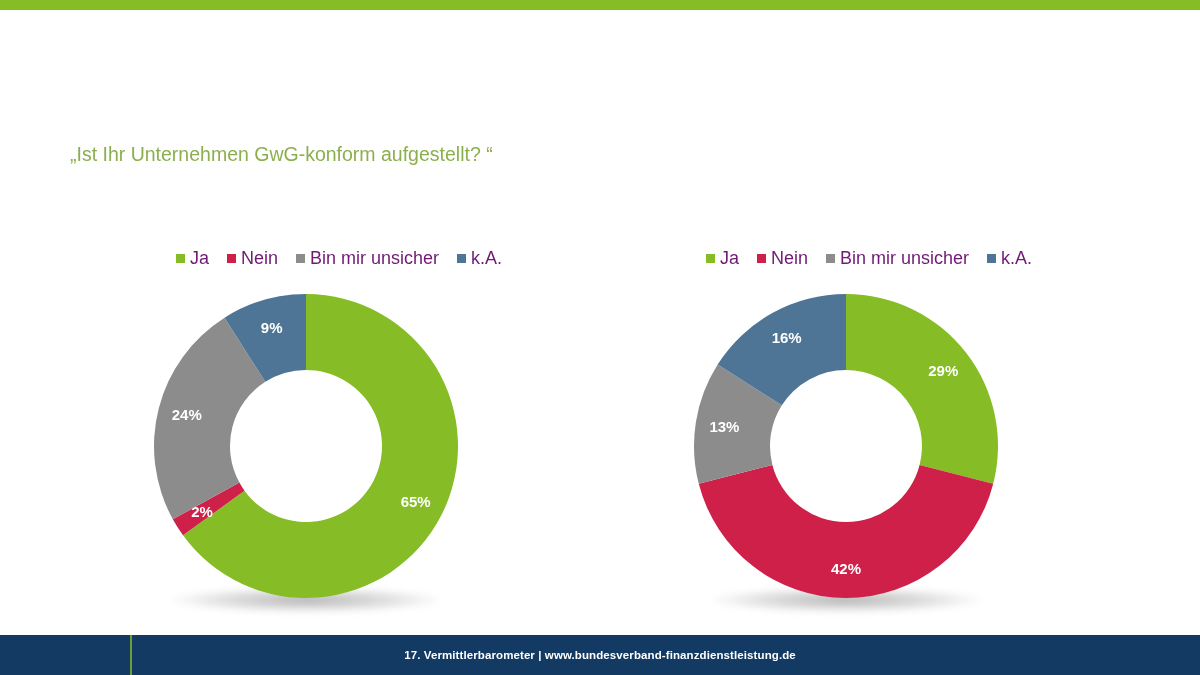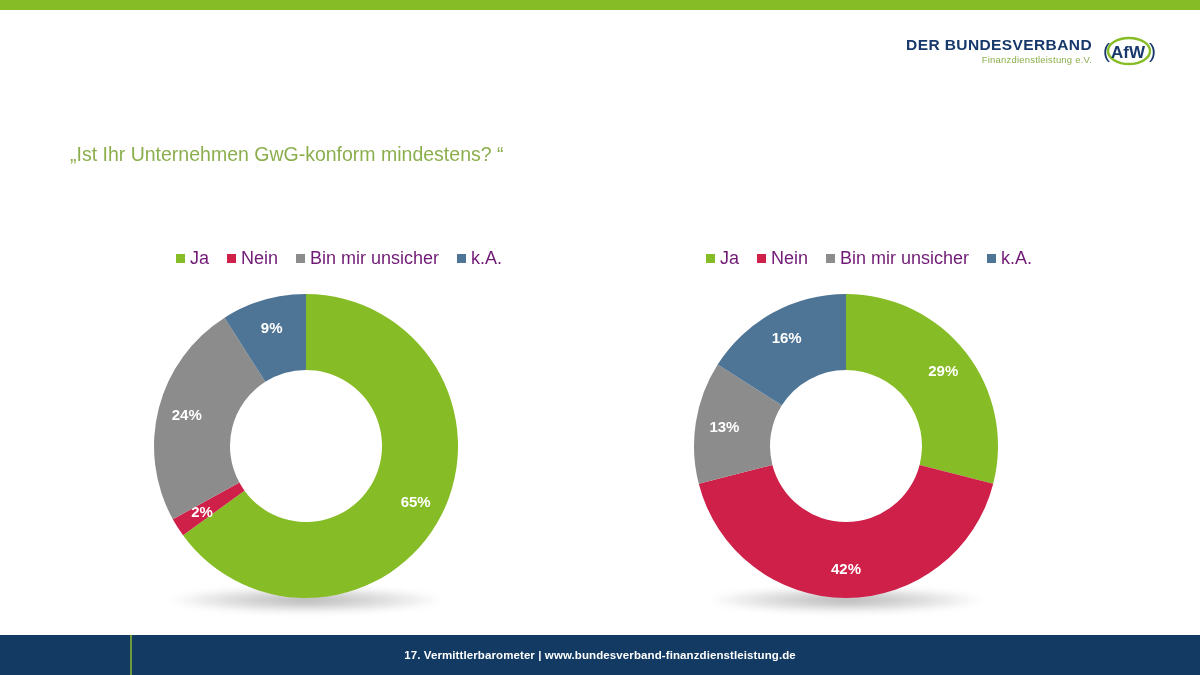--- a/index.html
+++ b/index.html
@@ -176,38 +176,24 @@
     letter-spacing: 0.1px;
   }
 </style>
 </head>
 <body>
 
 <div class="slide">
 
   <div class="top-bar"></div>
 
-  <div class="logo">
-    <div class="logo-text">
-      <div class="logo-line1">DER BUNDESVERBAND</div>
-      <div class="logo-line2">Finanzdienstleistung e.V.</div>
-    </div>
-    <div class="logo-mark">
-      <svg width="56" height="34" viewBox="0 0 56 34" xmlns="http://www.w3.org/2000/svg">
-        <text x="1" y="24" font-family="Liberation Sans, sans-serif" font-size="21" fill="#17386a">(</text>
-        <ellipse cx="27" cy="17" rx="21" ry="13" fill="none" stroke="#86bc25" stroke-width="2.4"></ellipse>
-        <text x="9" y="24" font-family="Liberation Sans, sans-serif" font-size="17" font-weight="bold" fill="#17386a">AfW</text>
-        <text x="47" y="24" font-family="Liberation Sans, sans-serif" font-size="21" fill="#17386a">)</text>
-      </svg>
-    </div>
-  </div>
 
 
   <div class="col col-left">
-    <div class="question">„Ist Ihr Unternehmen GwG-konform mindestens? “</div>
+    <div class="question">„Ist Ihr Unternehmen GwG-konform aufgestellt? “</div>
   </div>
 
 
   <div class="legend legend-left">
     <div class="legend-item">
       <span class="legend-swatch" style="background:#86bc25"></span>
       <span>Ja</span>
     </div>
     <div class="legend-item">
       <span class="legend-swatch" style="background:#ce2048"></span>

